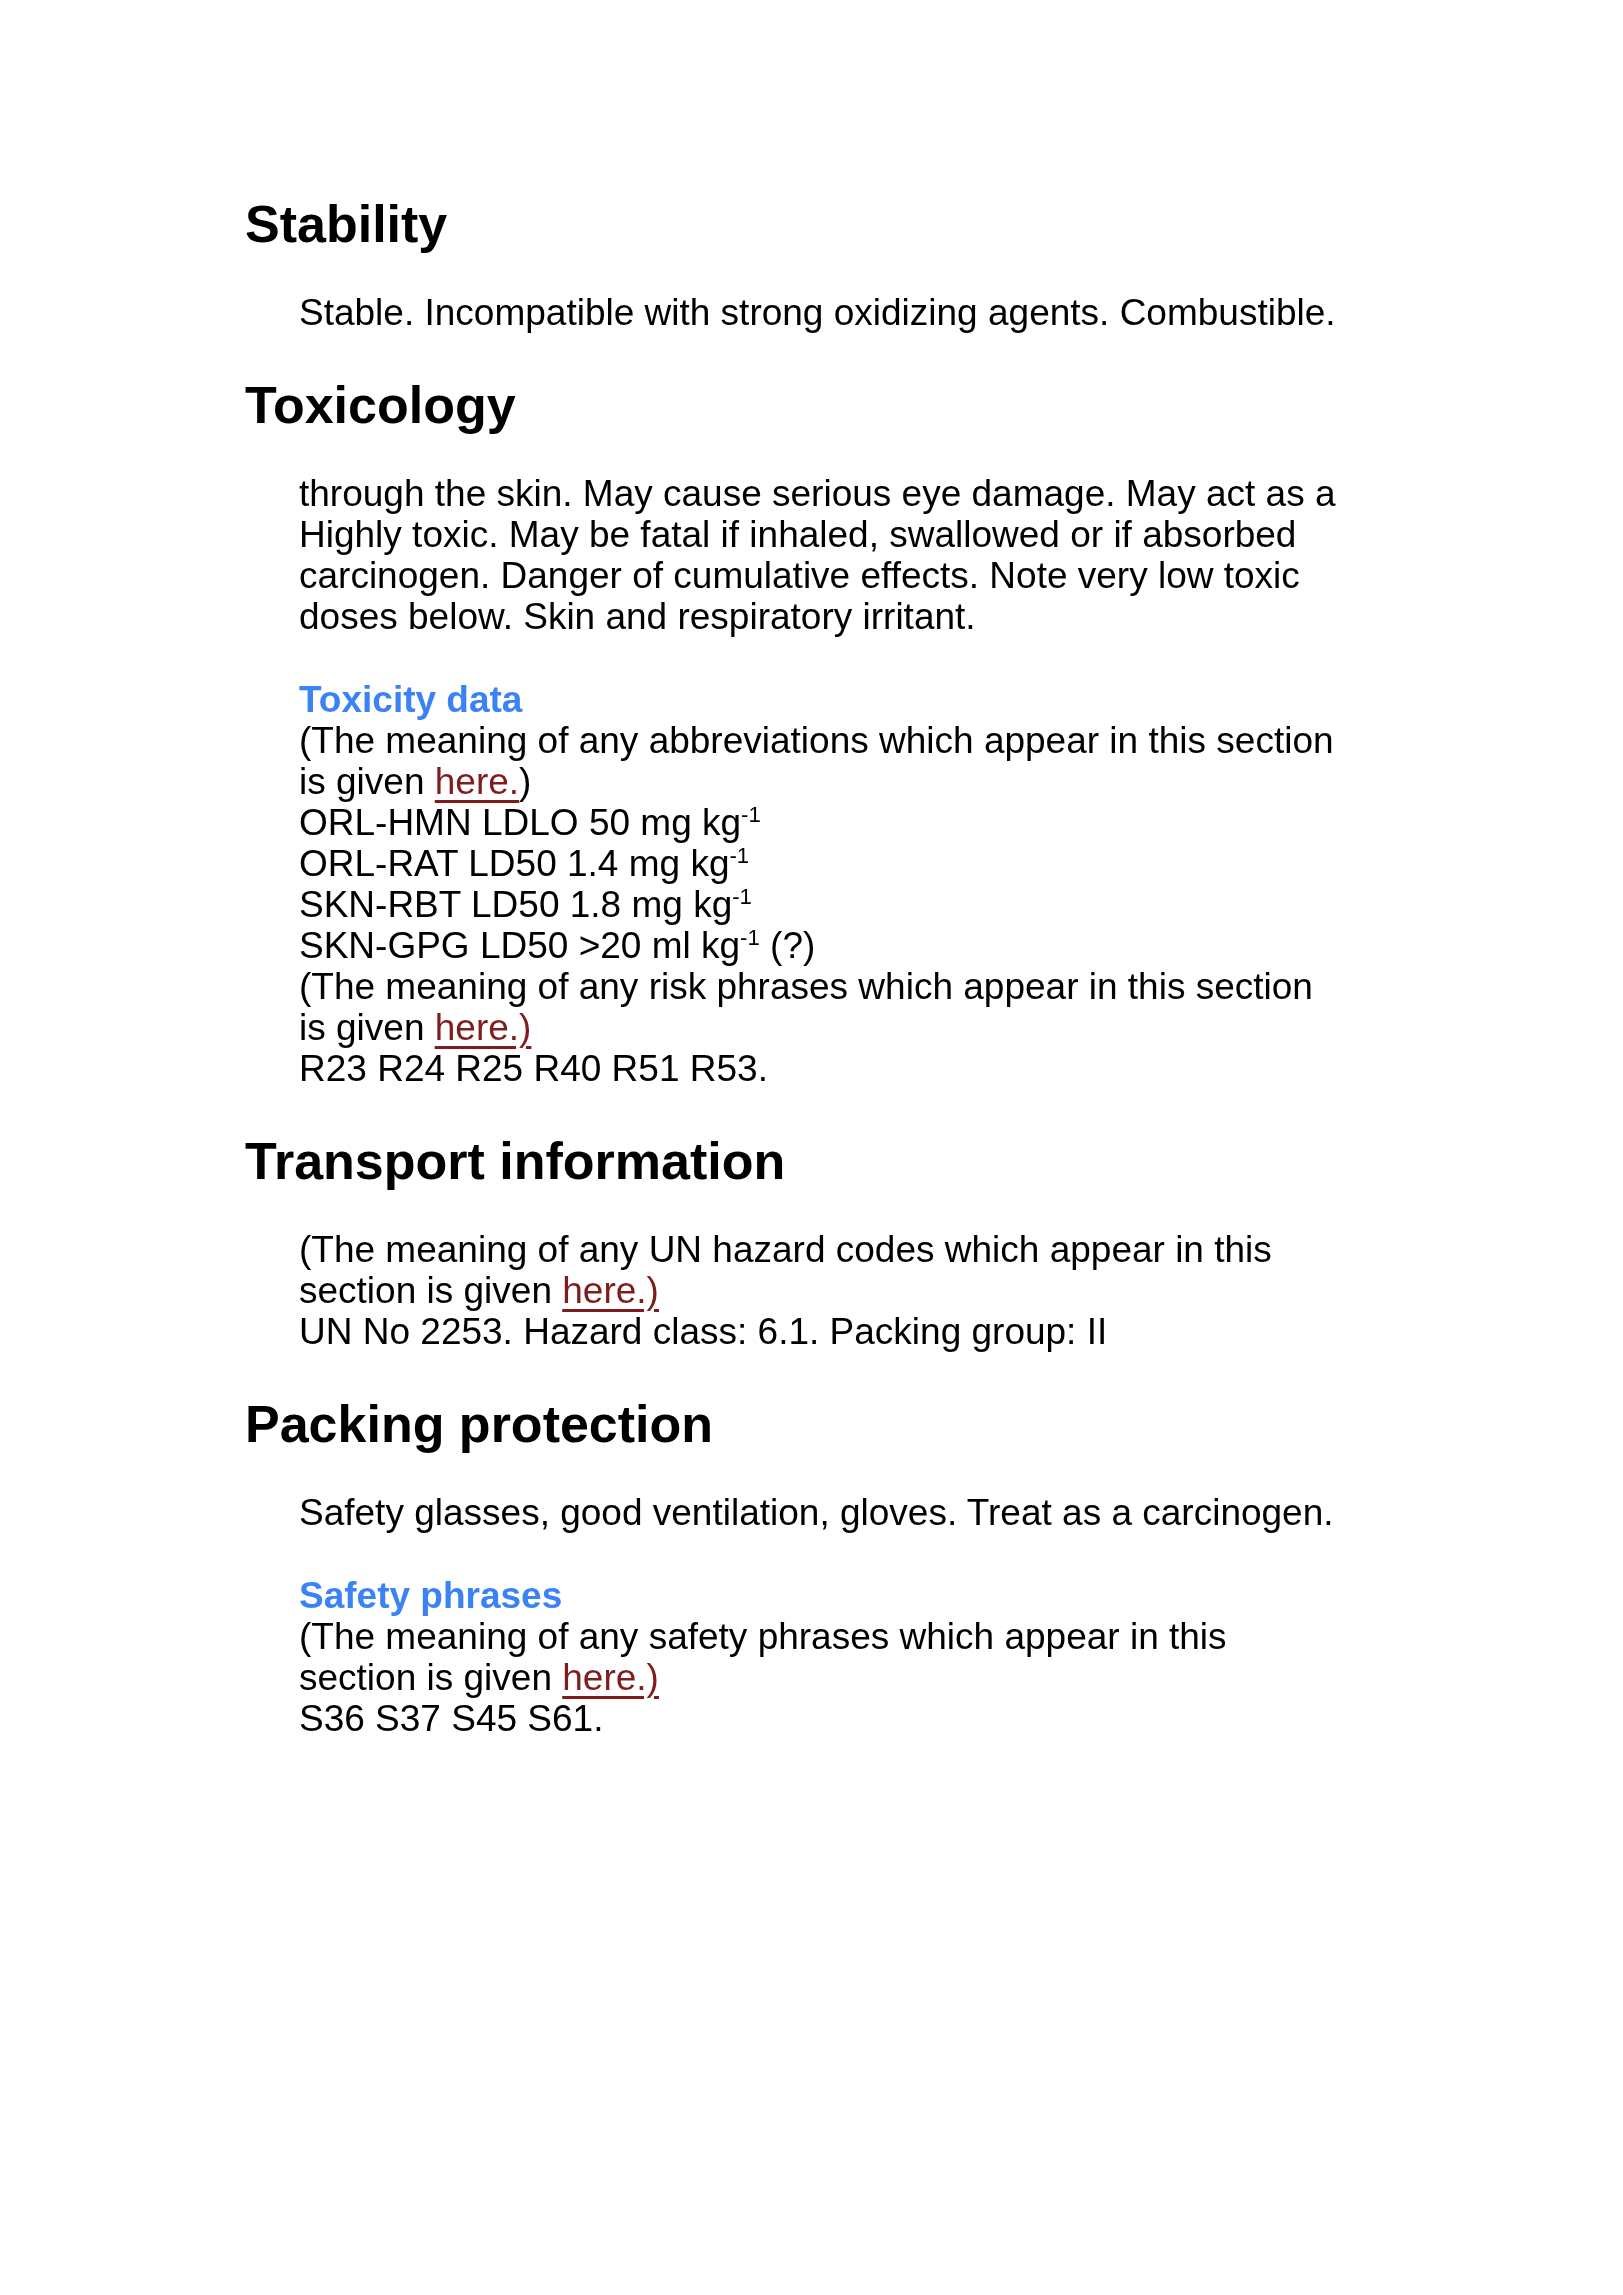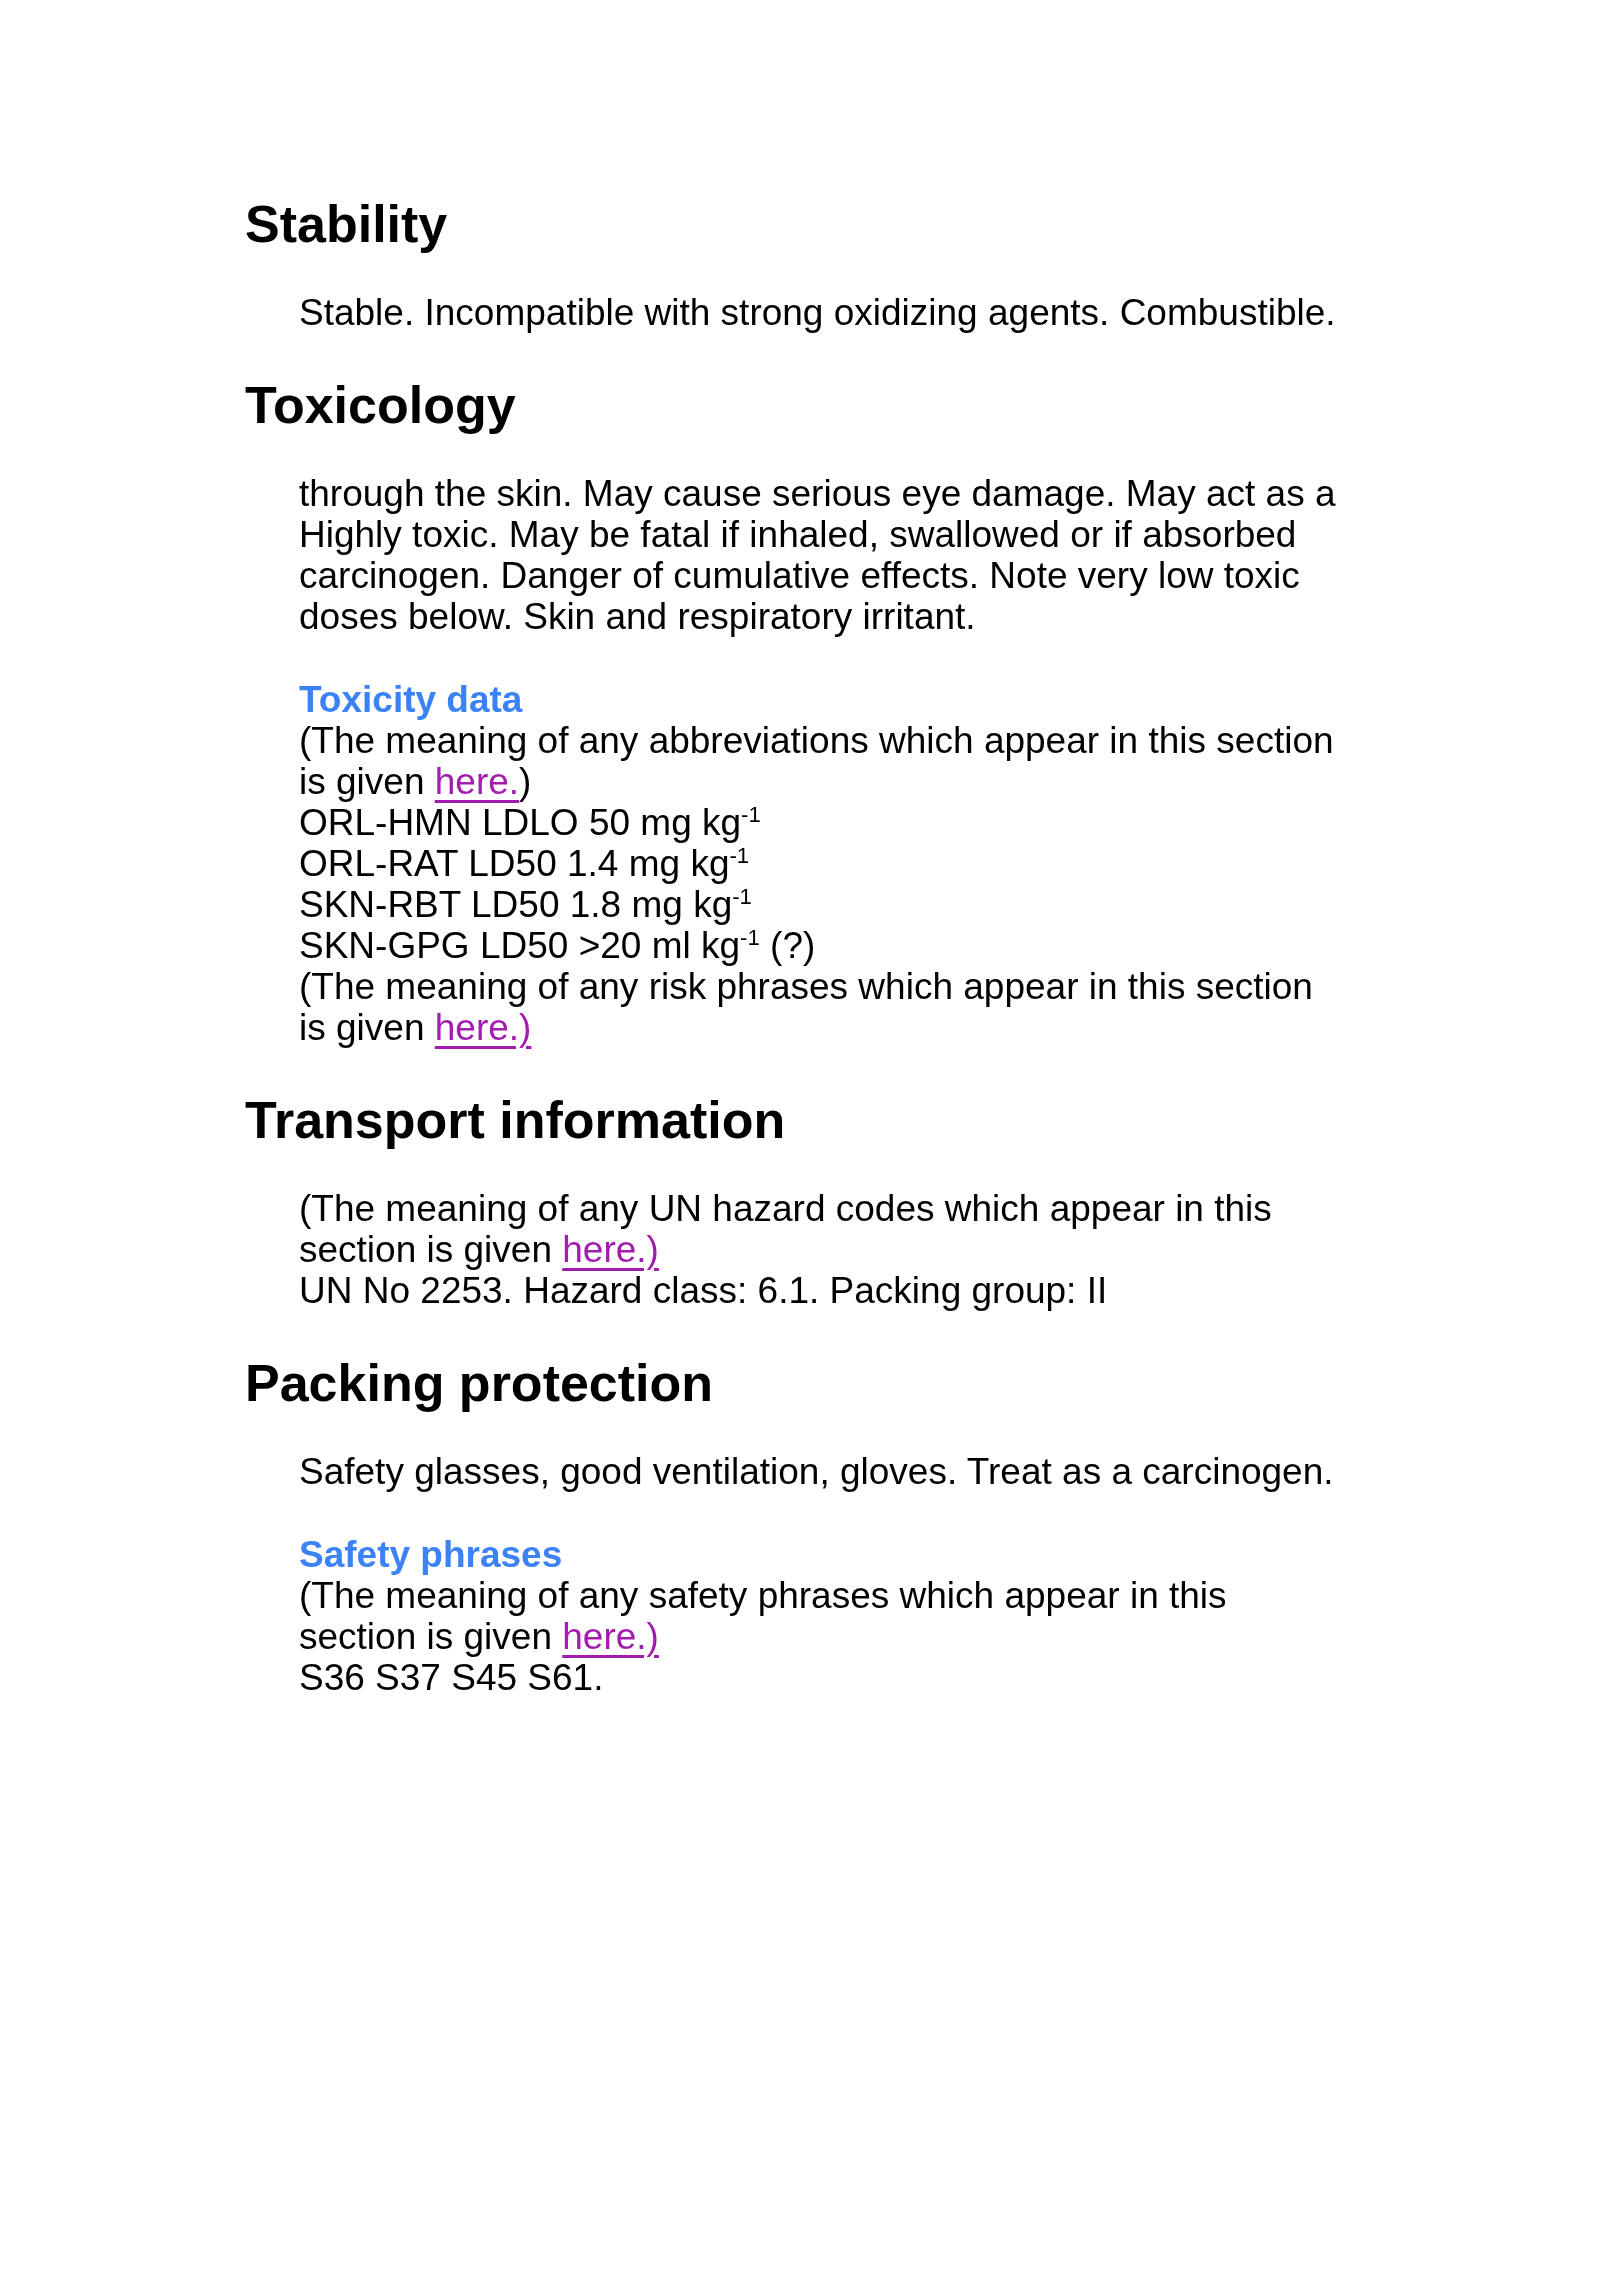--- a/index.html
+++ b/index.html
@@ -40,21 +40,21 @@
   }
   h2.subhead {
     font-size: 37px;
     line-height: 41px;
     font-weight: bold;
     color: #3b82f6;
     margin: 42px 0 0 0;
     white-space: nowrap;
   }
   a.doc-link {
-    color: #a21caf;
+    color: #7f1d1d;
     text-decoration: underline;
     text-decoration-thickness: 2.6px;
     text-underline-offset: 5.9px;
     cursor: pointer;
   }
   sup.unit-sup {
     font-size: 0.6em;
     line-height: 0;
     vertical-align: super;
   }
@@ -93,20 +93,21 @@
     <p class="line"><span>is given </span><a href="#" class="doc-link">here.</a><span>)</span></p>
     <p class="line"><span>ORL-HMN LDLO 50 mg kg</span><sup class="unit-sup">-1</sup><span></span></p>
     <p class="line"><span>ORL-RAT LD50 1.4 mg kg</span><sup class="unit-sup">-1</sup><span></span></p>
     <p class="line"><span>SKN-RBT LD50 1.8 mg kg</span><sup class="unit-sup">-1</sup><span></span></p>
     <p class="line"><span>SKN-GPG LD50 &gt;20 ml kg</span><sup class="unit-sup">-1</sup><span> (?)</span></p>
   </div>
 
   <div class="indent">
     <p class="line">(The meaning of any risk phrases which appear in this section</p>
     <p class="line"><span>is given </span><a href="#" class="doc-link">here.)</a><span></span></p>
+    <p class="line">R23 R24 R25 R40 R51 R53.</p>
   </div>
 
   <h1 class="section-heading">Transport information</h1>
   <div class="indent">
     <p class="line">(The meaning of any UN hazard codes which appear in this</p>
     <p class="line"><span>section is given </span><a href="#" class="doc-link">here.)</a><span></span></p>
     <p class="line">UN No 2253. Hazard class: 6.1. Packing group: II</p>
   </div>
 
   <h1 class="section-heading">Packing protection</h1>

